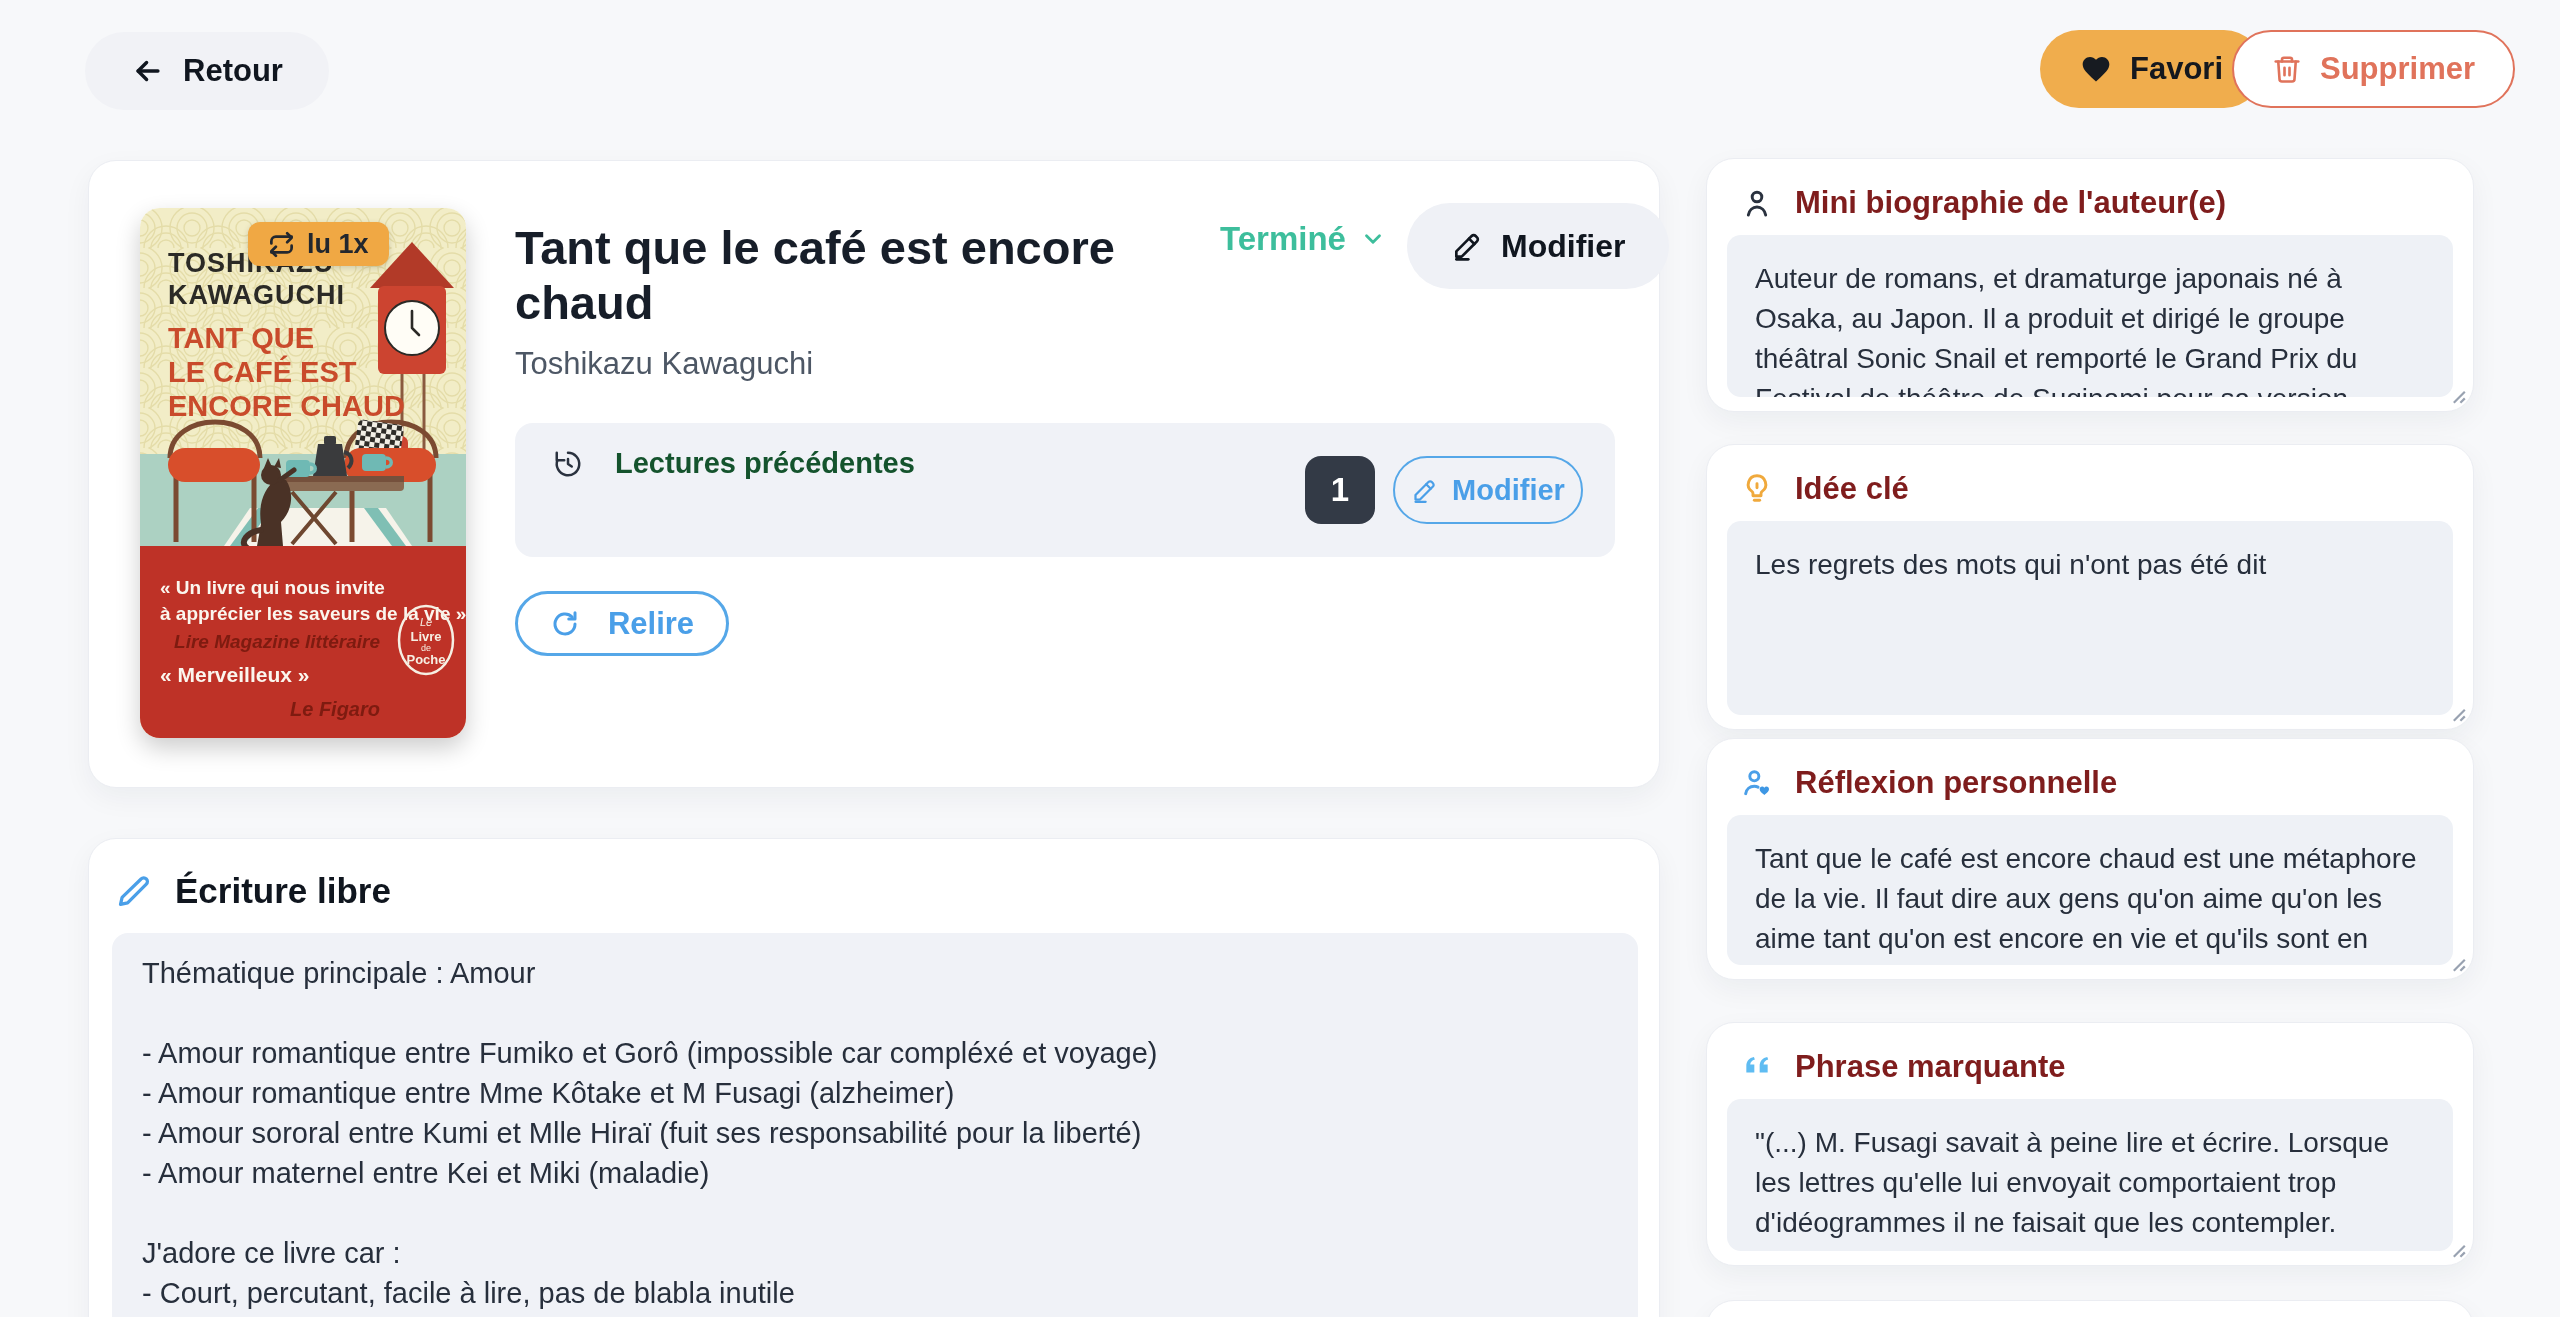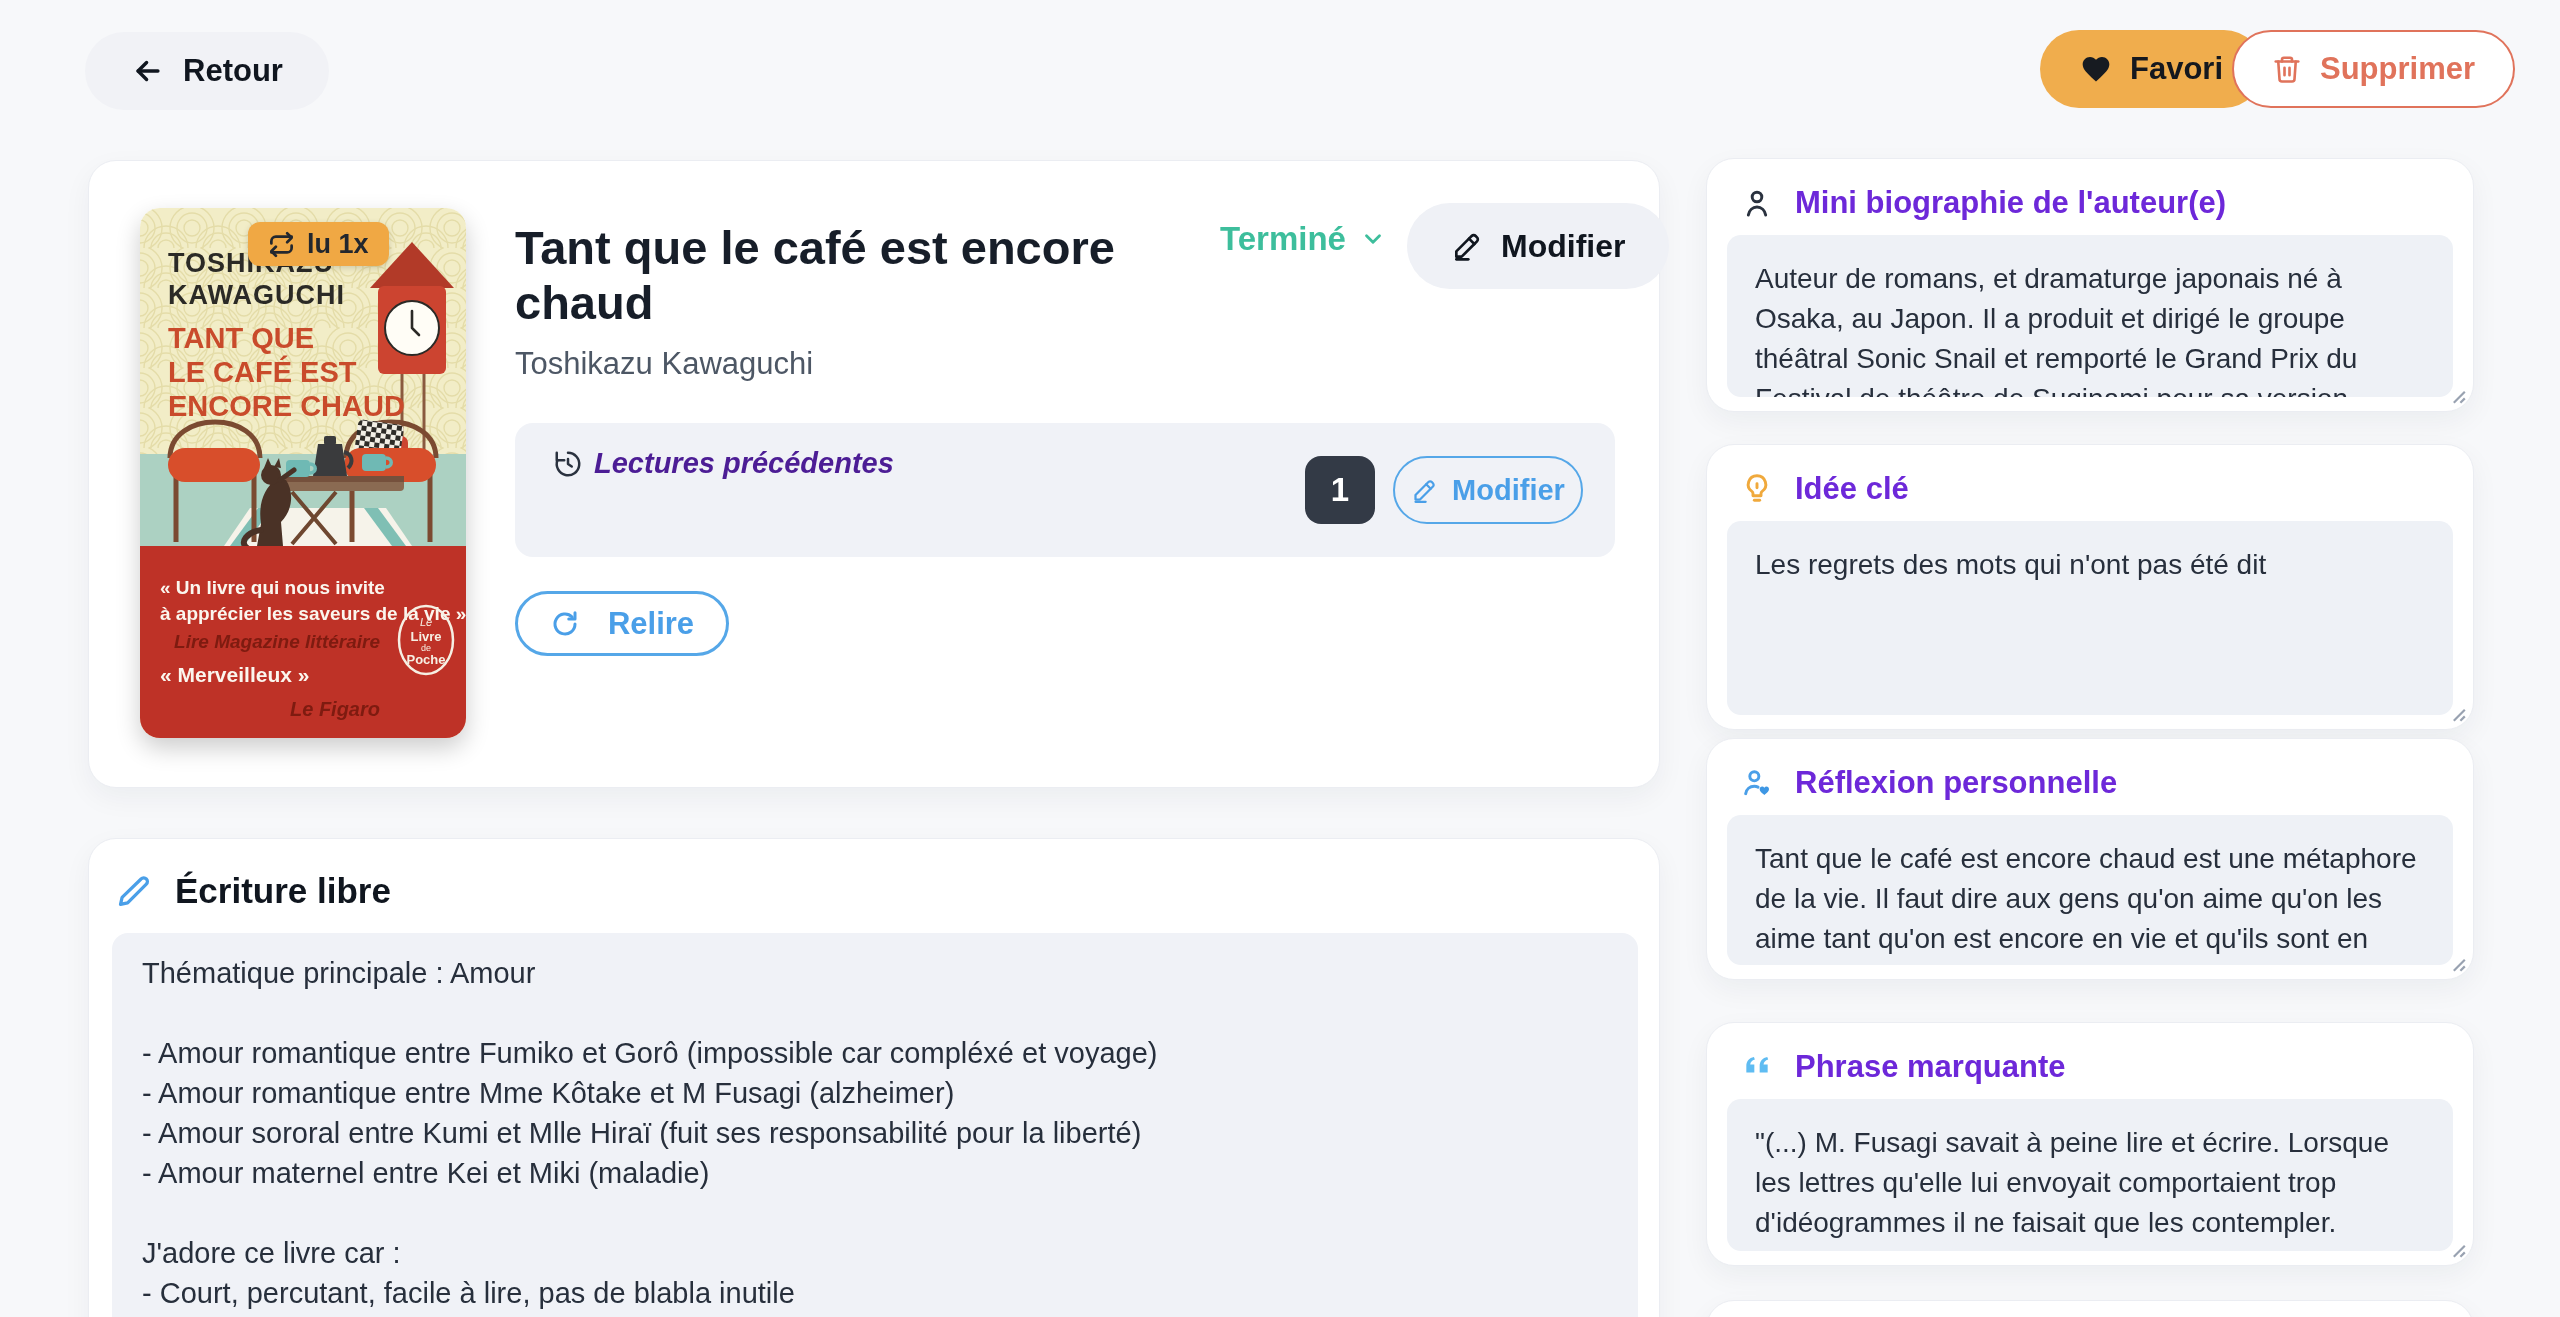--- a/index.html
+++ b/index.html
@@ -40,22 +40,22 @@
   #book-author { margin-top:16px; font-size:31px; color:#4D5765; }
   #status { position:absolute; left:1125px; top:58px; display:flex; align-items:center; gap:14px;
     font-size:33px; font-weight:600; color:#3DBE9C; cursor:pointer; background:none; }
   #btn-edit-book { position:absolute; left:1318px; top:42px; height:86px; padding:0 44px;
     border-radius:43px; background:#EFF1F6; font-size:32px; font-weight:600; color:#10161F;
     display:flex; align-items:center; gap:18px; }
 
   
   #reads-box { position:absolute; left:426px; top:262px; width:1100px; height:134px;
     background:#F0F2F7; border-radius:18px; }
-  #reads-title { position:absolute; left:38px; top:24px; display:flex; align-items:center; gap:11px;
-    font-size:29px; font-weight:600; color:#4c1d95;font-style:italic; }
+  #reads-title { position:absolute; left:38px; top:24px; display:flex; align-items:center; gap:32px;
+    font-size:29px; font-weight:600; color:#14532d; }
   #reads-sub { position:absolute; left:38px; top:74px; font-style:italic; font-size:27px; color:#39414F; }
   #reads-count { position:absolute; left:790px; top:33px; width:70px; height:68px;
     background:#333A46; color:#fff; border-radius:16px; font-size:33px; font-weight:700;
     display:flex; align-items:center; justify-content:center; }
   #btn-edit-reads { position:absolute; left:878px; top:33px; width:190px; height:68px;
     border-radius:34px; border:2.5px solid #55A7E8; color:#4A9FE8; background:transparent;
     font-size:29px; font-weight:600; display:flex; align-items:center; justify-content:center; gap:14px; }
   #btn-reread { position:absolute; left:426px; top:430px; width:214px; height:65px;
     border-radius:38px; border:3px solid #55A7E8; color:#4A9FE8; background:#fff;
     font-size:31px; font-weight:700; display:flex; align-items:center; justify-content:center; gap:28px; }
@@ -68,21 +68,21 @@
     font-size:29px; line-height:40px; color:#272F3C; white-space:pre-line; overflow:hidden; }
 
   
   .side-card { left:1706px; width:768px; }
   #side-card-1 { top:158px;  height:254px; }
   #side-card-2 { top:444px;  height:286px; }
   #side-card-3 { top:738px;  height:242px; }
   #side-card-4 { top:1022px; height:244px; }
   #side-card-5 { top:1300px; height:60px; }
   .side-head { position:absolute; left:34px; top:26px; display:flex; align-items:center; gap:22px;
-    font-size:31px; font-weight:700; color:#6d28d9; }
+    font-size:31px; font-weight:700; color:#7f1d1d; }
   .side-box { position:absolute; left:20px; right:20px; top:76px; bottom:14px;
     background:#EEF1F6; border-radius:14px; padding:24px 28px;
     font-size:28px; line-height:40px; color:#272F3C; overflow:hidden; }
   .resize-h { position:absolute; right:6px; bottom:6px; width:22px; height:22px; cursor:nwse-resize; }
 
   .icon { flex:0 0 auto; display:inline-flex; }
 </style>
 </head>
 <body>
 

